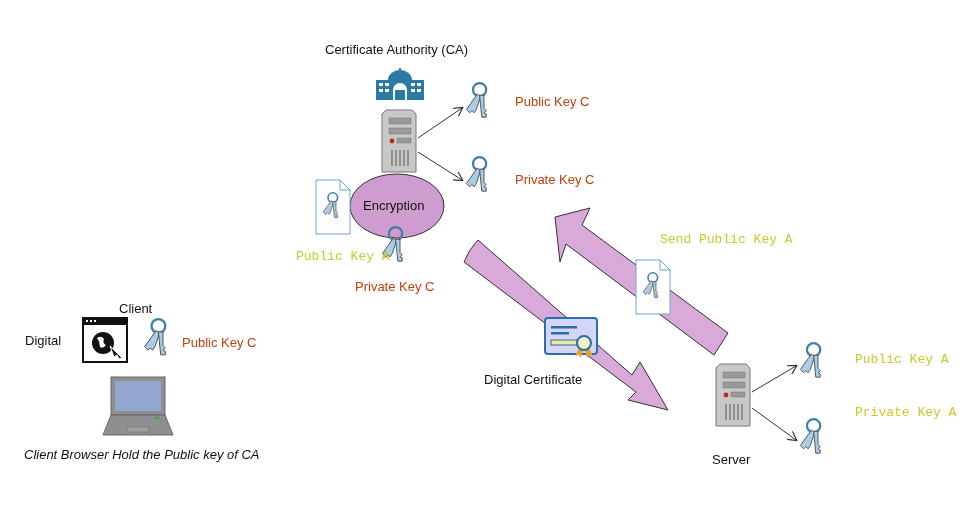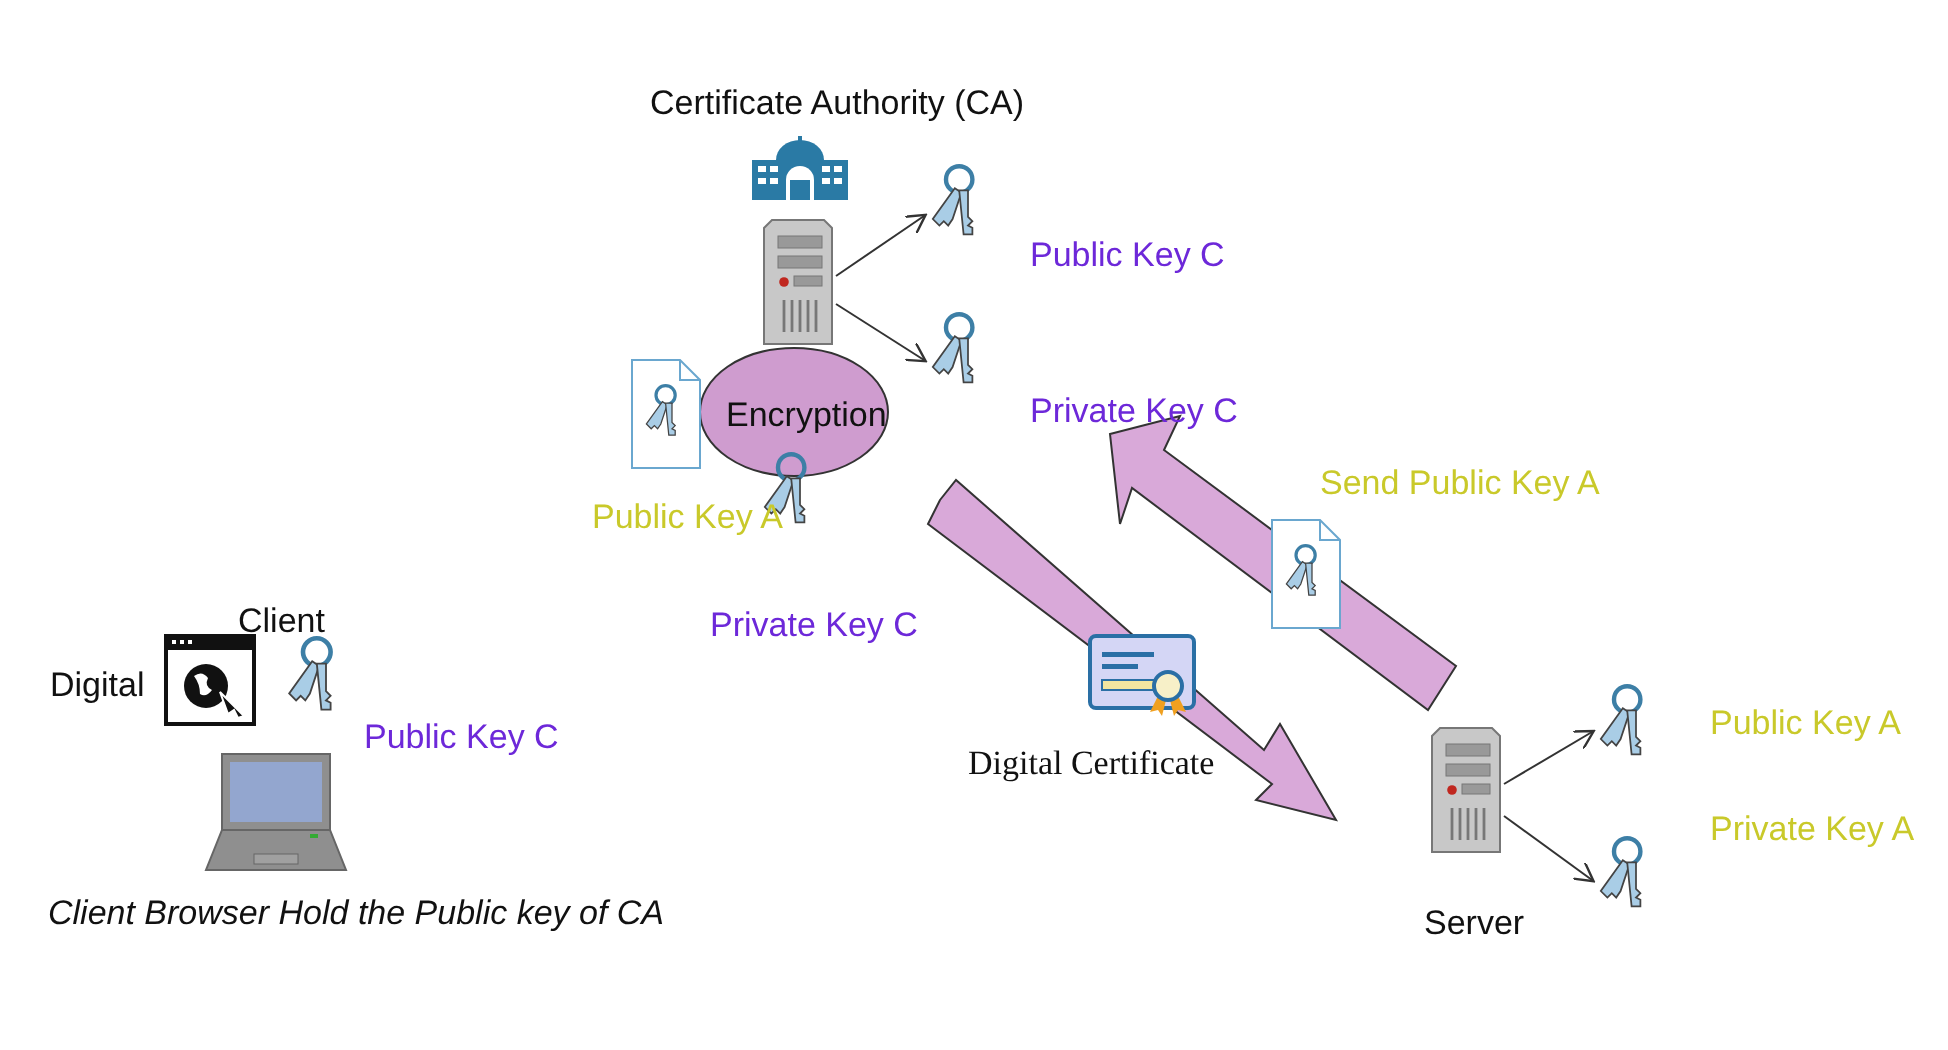--- a/index.html
+++ b/index.html
@@ -1,19 +1,19 @@
 <!DOCTYPE html>
 <html><head>
 <meta charset="utf-8">
 <style>
   html,body{margin:0;padding:0;background:#fff;}
   body{width:974px;height:525px;position:relative;overflow:hidden;font-family:"Liberation Sans",sans-serif;}
-  .lbl{position:absolute;font-size:17px;white-space:nowrap;color:#111;}
-  .blue{color:#6d28d9;margin-top:24px;}
-  .yellow{color:#c9c92a;}
+  .lbl{position:absolute;font-size:13px;white-space:nowrap;color:#111;}
+  .blue{color:#c2410c;}
+  .yellow{color:#c9c92a;font-family:Liberation Mono, monospace;}
   svg.layer{position:absolute;left:0;top:0;}
 </style>
 </head>
 <body>
 
 <svg class="layer" width="974" height="525" viewBox="0 0 974 525">
   <defs>
     <g id="key">
       <circle cx="16" cy="7" r="6" fill="none" stroke="#3d7fa6" stroke-width="2"></circle>
       <path d="M14 11 l-10 14 l3 3 l2 -2 l2 2 l2 -3 l4 -12 z" fill="#a9cde6" stroke="#444" stroke-width="0.8"></path>
@@ -148,21 +148,21 @@
 </svg>
 
 <div class="lbl" style="left:325px;top:42px;">Certificate Authority (CA)</div>
 <div class="lbl blue" style="left:515px;top:94px;">Public Key C</div>
 <div class="lbl blue" style="left:515px;top:172px;">Private Key C</div>
 <div class="lbl" style="left:363px;top:198px;">Encryption</div>
 <div class="lbl yellow" style="left:296px;top:249px;">Public Key A</div>
 <div class="lbl blue" style="left:355px;top:279px;">Private Key C</div>
 
 <div class="lbl yellow" style="left:660px;top:232px;">Send Public Key A</div>
-<div class="lbl" style="left:484px;top:372px;font-family:Liberation Serif, serif;">Digital Certificate</div>
+<div class="lbl" style="left:484px;top:372px;">Digital Certificate</div>
 
 <div class="lbl" style="left:712px;top:452px;">Server</div>
 <div class="lbl yellow" style="left:855px;top:352px;">Public Key A</div>
 <div class="lbl yellow" style="left:855px;top:405px;">Private Key A</div>
 
 <div class="lbl" style="left:119px;top:301px;">Client</div>
 <div class="lbl" style="left:25px;top:333px;">Digital</div>
 <div class="lbl blue" style="left:182px;top:335px;">Public Key C</div>
 <div class="lbl" style="left:24px;top:447px;font-style:italic;">Client Browser Hold the Public key of CA</div>
 

